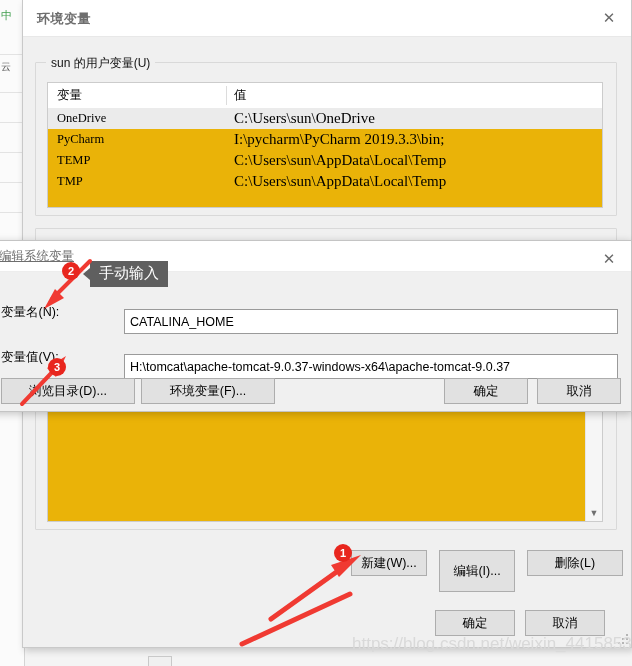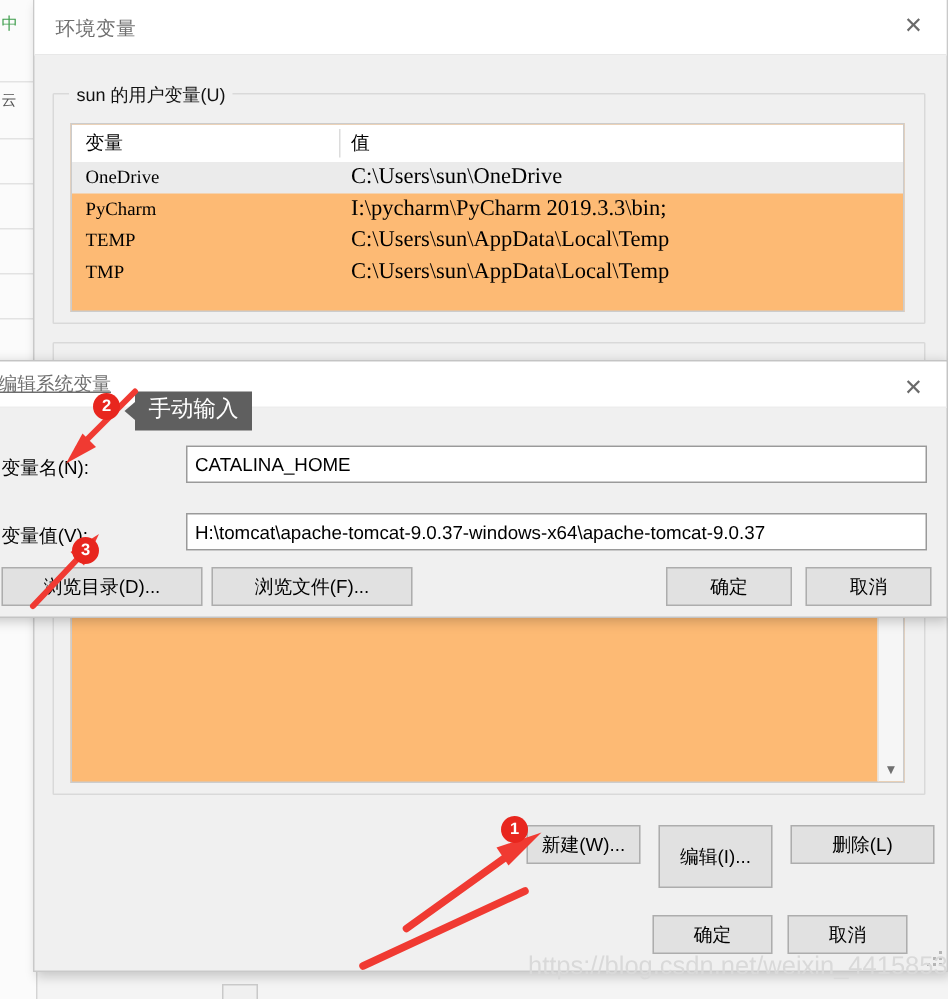--- a/index.html
+++ b/index.html
@@ -63,20 +63,21 @@
     border-top: none;
     box-shadow: 2px 3px 7px rgba(0,0,0,0.18);
     box-sizing: border-box;
   }
   .envdlg .titlebar {
     position: absolute;
     left: 0; top: 0; right: 0;
     height: 36px;
     background: #ffffff;
     border-bottom: 1px solid #e8e8e8;
+    font-weight: bold;
   }
   .envdlg .titlebar .title {
     position: absolute;
     left: 14px; top: 10px;
     font-size: 13px;
     color: #6e6e6e;
     letter-spacing: 0.5px;
   }
   .closebtn {
     position: absolute;
@@ -103,21 +104,21 @@
     top: -8px; left: 10px;
     background: #f0f0f0;
     padding: 0 5px;
     font-size: 12px;
     color: #111;
   }
 
   
   .vtable {
     position: absolute;
-    background: #fdba74;
+    background: #eab308;
     border: 1px solid #cccccc;
     overflow: hidden;
     box-sizing: border-box;
   }
   .vtable .thead {
     position: absolute;
     left: 0; top: 0; right: 0;
     height: 25px;
     background: #ffffff;
     border-bottom: 1px solid #e1e1e1;
@@ -209,20 +210,21 @@
     background: #ffffff;
     border: 1px solid #9a9a9a;
     box-sizing: border-box;
     display: flex;
     align-items: center;
     padding-left: 5px;
     font-size: 12.5px;
     color: #000;
     overflow: hidden;
     white-space: nowrap;
+    margin-top: 12px;
   }
 
   .flabel {
     position: absolute;
     font-size: 12.5px;
     color: #000;
     white-space: nowrap;
   }
 
   
@@ -424,21 +426,21 @@
       <div class="closebtn">✕</div>
     </div>
 
     <div class="flabel" style="left:12px; top:63px;">变量名(N):</div>
     <div class="tinput" style="left:135px; top:56px; width:494px; height:25px;">CATALINA_HOME</div>
 
     <div class="flabel" style="left:12px; top:108px;">变量值(V):</div>
     <div class="tinput" style="left:135px; top:101px; width:494px; height:25px;">H:\tomcat\apache-tomcat-9.0.37-windows-x64\apache-tomcat-9.0.37</div>
 
     <div class="btn" style="left:12px; top:137px; width:134px; height:26px;">浏览目录(D)...</div>
-    <div class="btn" style="left:152px; top:137px; width:134px; height:26px;">浏览文件(F)...</div>
+    <div class="btn" style="left:152px; top:137px; width:134px; height:26px;">环境变量(F)...</div>
     <div class="btn" style="left:455px; top:137px; width:84px; height:26px;">确定</div>
     <div class="btn" style="left:548px; top:137px; width:84px; height:26px;">取消</div>
   </div>
 
   <svg class="arrowsvg" style="left:30px; top:255px;" width="70" height="60" viewBox="0 0 70 60">
     <line x1="60" y1="6" x2="22" y2="44" stroke="#f03a32" stroke-width="4" stroke-linecap="round"></line>
     <polygon points="14,54 25,34 34,43" fill="#f03a32"></polygon>
   </svg>
   <div class="badge" style="left:62px; top:262px;">2</div>
   <div class="callout" style="left:90px; top:261px;">手动输入</div>

